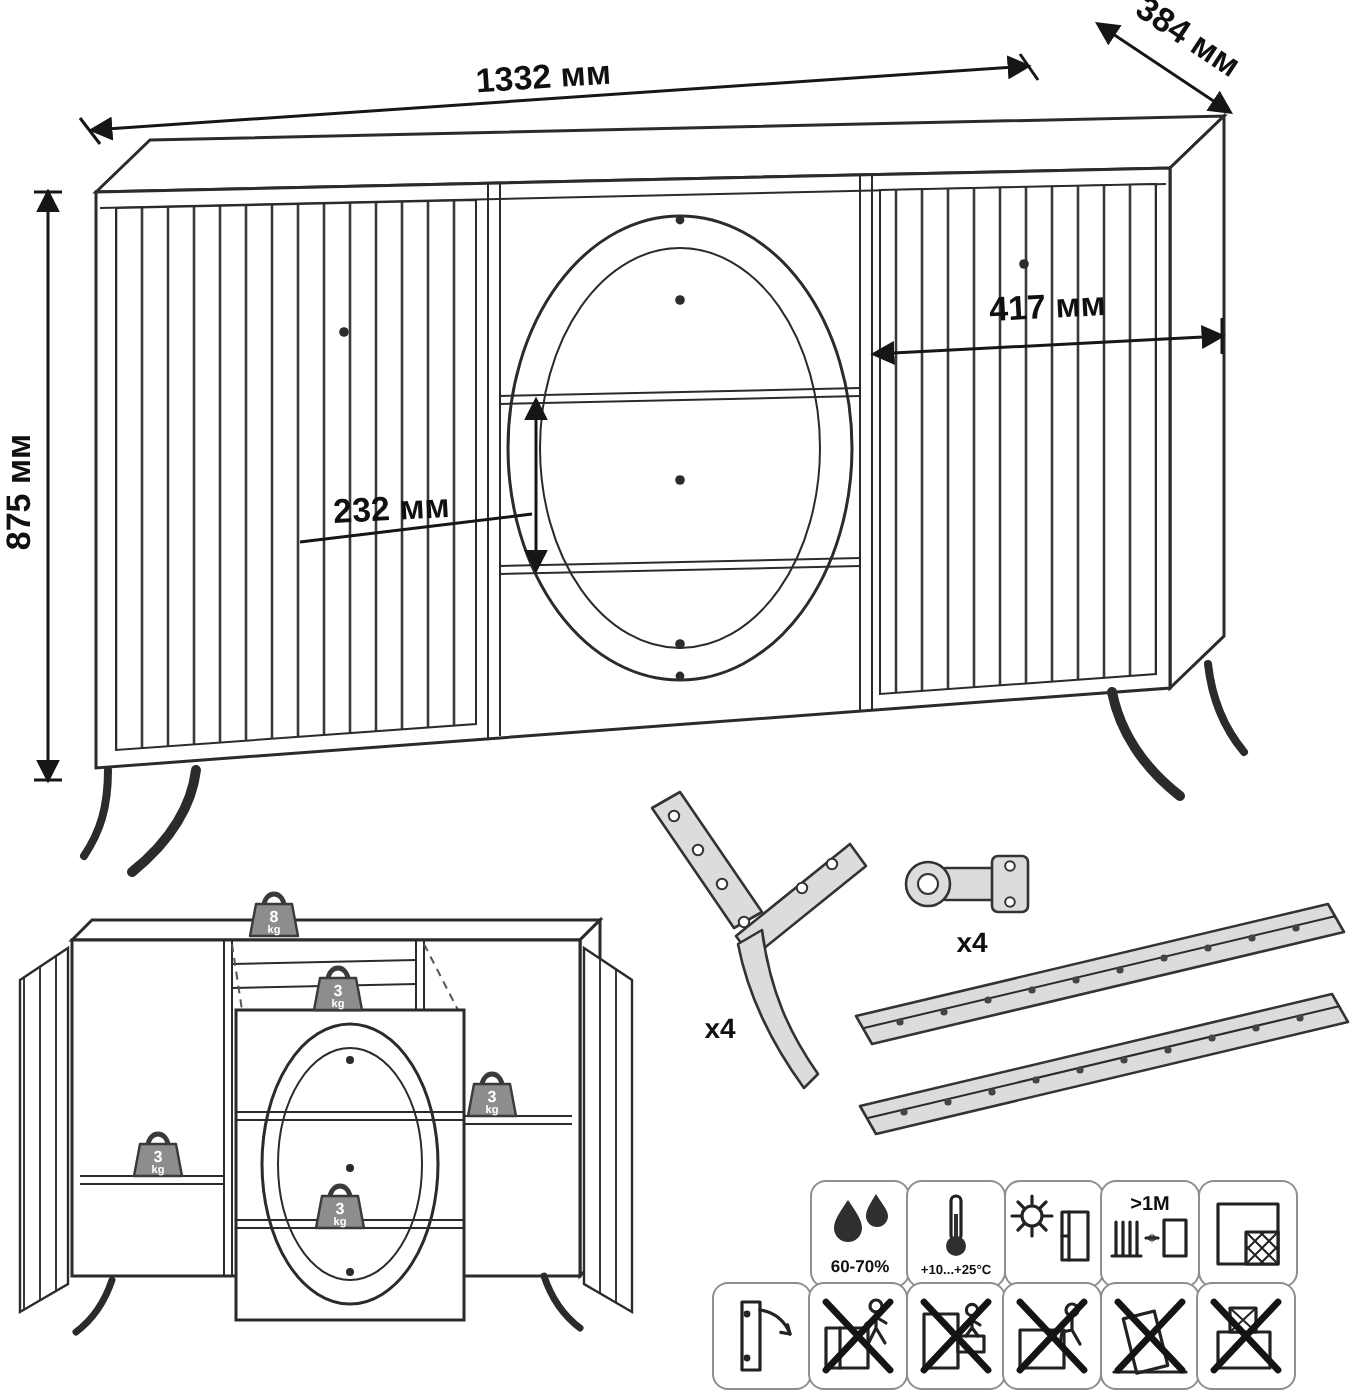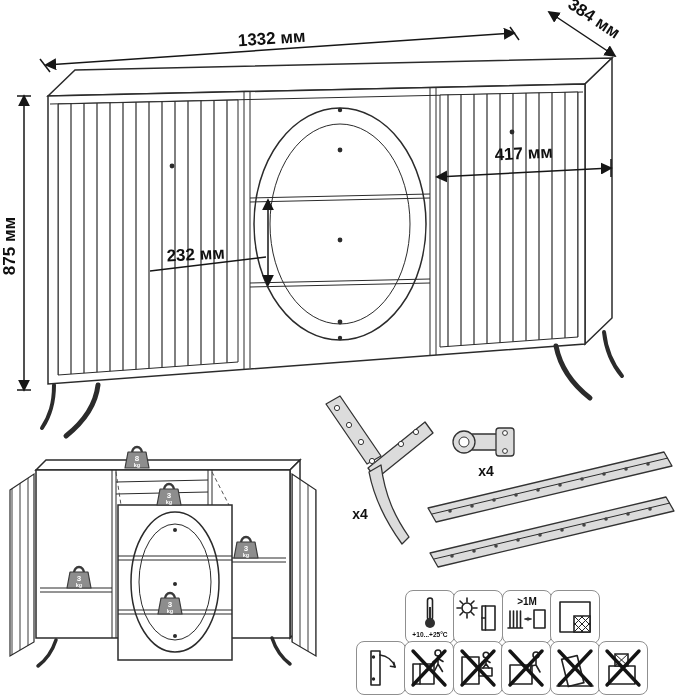--- a/index.html
+++ b/index.html
@@ -259,20 +259,29 @@
       <circle class="dot" cx="628" cy="514" r="1.8"></circle>
         <circle class="dot" cx="650" cy="509" r="1.8"></circle>
     </g>
   </g>
 </svg>
 
 <div class="care-row row1">
   <div class="care-cell">
     <svg viewBox="0 0 46 46">
       <g>
+        <path class="icon-fill" d="M17,6 C13,12 10,16 10,20 a7,7 0 0 0 14,0 C24,16 21,12 17,6 Z"></path>
+        <path class="icon-fill" d="M31,3 C28,8 26,11 26,14 a5.5,5.5 0 0 0 11,0 C37,11 34,8 31,3 Z"></path>
+      </g>
+      <text class="cap" x="23" y="42" text-anchor="middle">60-70%</text>
+    </svg>
+  </div>
+  <div class="care-cell">
+    <svg viewBox="0 0 46 46">
+      <g>
         <rect class="icon-stroke" x="20.5" y="4" width="5" height="22" rx="2.5" fill="#fff"></rect>
         <circle class="icon-fill" cx="23" cy="29" r="5"></circle>
         <line x1="23" y1="13" x2="23" y2="26" stroke="#2f2f2f" stroke-width="2"></line>
       </g>
       <text class="cap-small" x="23" y="43" text-anchor="middle">+10...+25°C</text>
     </svg>
   </div>
   <div class="care-cell">
     <svg viewBox="0 0 46 46">
       <g class="icon-stroke">

